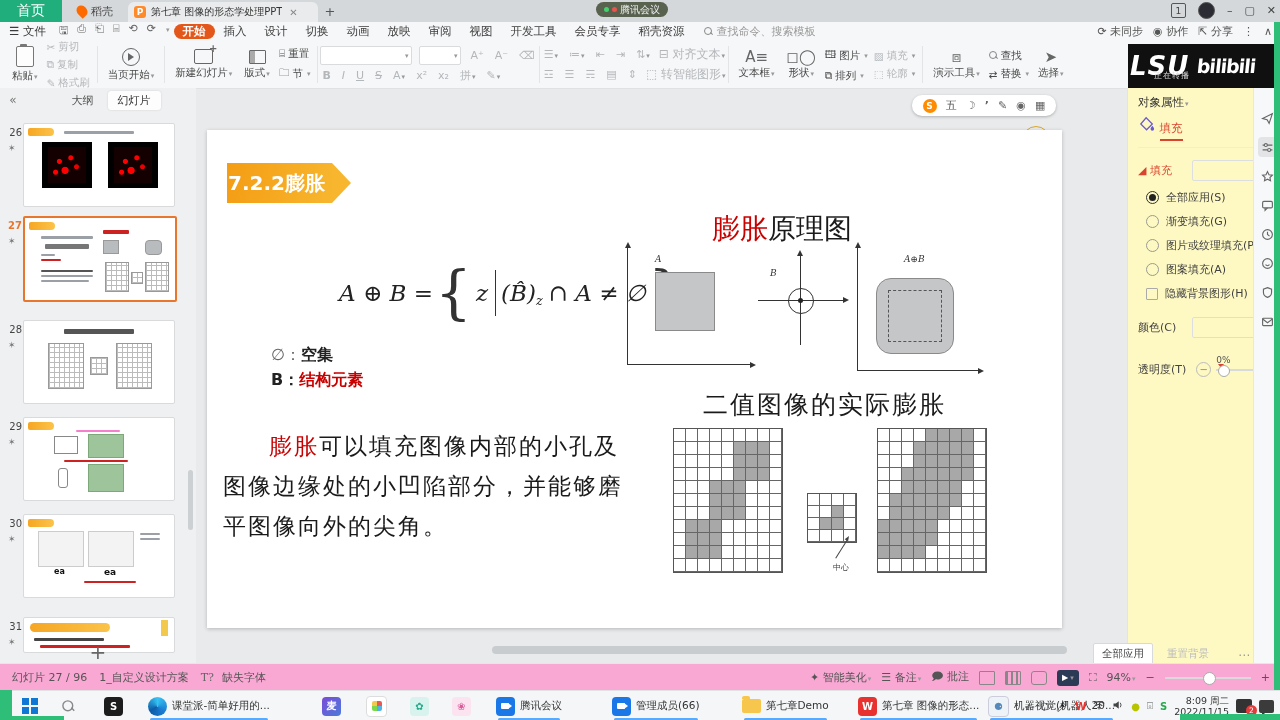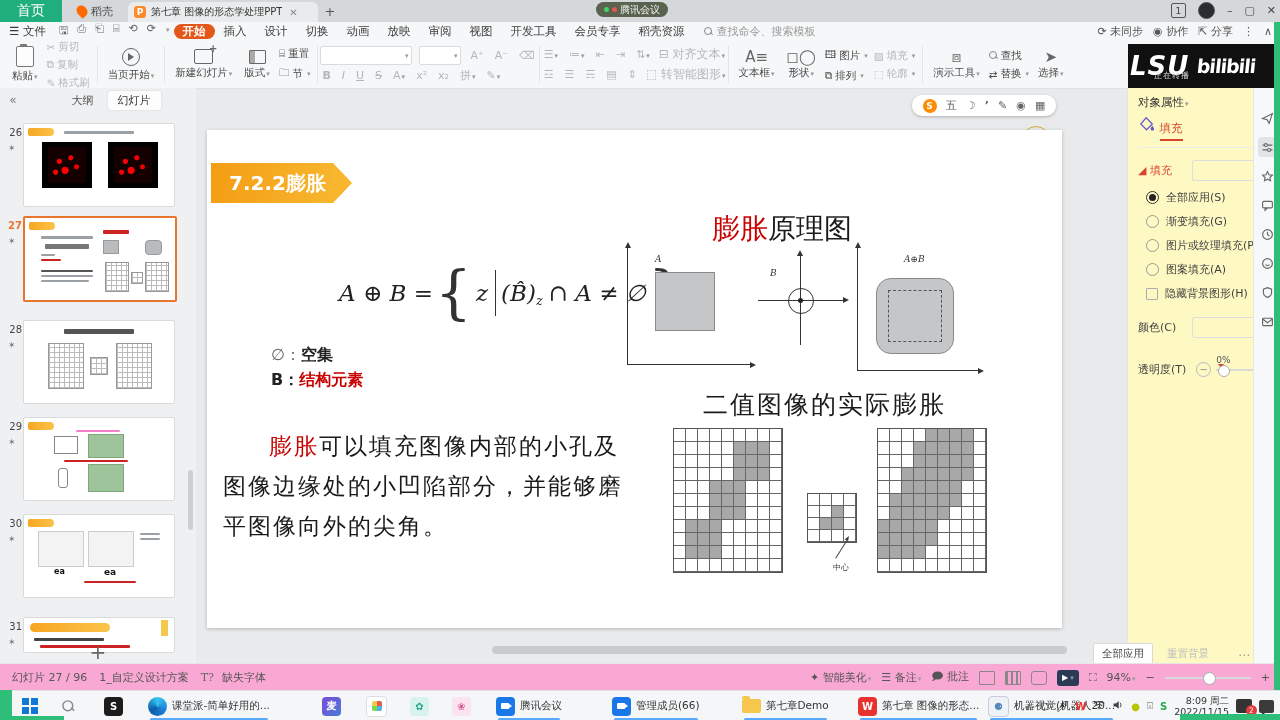--- a/index.html
+++ b/index.html
@@ -100,21 +100,21 @@
      radial-gradient(circle at 60% 30%, #d00 0 2px, transparent 3px),
      radial-gradient(circle at 45% 65%, #f22 0 3px, transparent 4px),
      radial-gradient(circle at 75% 55%, #c00 0 2px, transparent 3px),
      radial-gradient(circle at 20% 70%, #e00 0 2px, transparent 3px),#300;
      filter:contrast(1.4);}
   .sb-scroll{position:absolute;left:188px;top:382px;width:5px;height:60px;background:#cdd0d2;border-radius:3px;}
   .sb-add{position:absolute;left:0;width:196px;top:552px;text-align:center;font-size:20px;color:#666;}
 
   
   .slide{left:207px;top:130px;width:855px;height:498px;background:#fff;box-shadow:0 1px 4px rgba(0,0,0,.22);}
-  .banner{position:absolute;left:4px;top:33px;width:104px;height:40px;background:linear-gradient(100deg,#f49d14,#f7b62e);color:#fff;font-weight:bold;font-size:20px;display:flex;align-items:center;padding-left:18px;}
+  .banner{position:absolute;left:20px;top:33px;width:104px;height:40px;background:linear-gradient(100deg,#f49d14,#f7b62e);color:#fff;font-weight:bold;font-size:20px;display:flex;align-items:center;padding-left:1px;}
   .banner::after{content:"";position:absolute;right:-19px;top:0;border-left:19px solid #f7b62e;border-top:20px solid transparent;border-bottom:20px solid transparent;}
   .intro{position:absolute;left:80px;top:95px;font-size:21px;color:#3b3b3b;font-weight:500;letter-spacing:.5px;}
   .formula{position:absolute;left:132px;top:140px;display:flex;align-items:center;font-family:"DejaVu Serif","Liberation Serif",serif;font-style:italic;font-size:23px;color:#222;}
   .brace{font-size:58px;font-weight:200;font-style:normal;line-height:0;padding:0 2px;color:#333;}
   .fbar{width:1px;height:46px;background:#333;margin:0 5px;}
   .fsub{font-size:13px;margin-top:14px;}
   .defs{position:absolute;left:64px;top:212px;font-size:16px;color:#222;line-height:25px;font-weight:bold;}
   .defs .sym{color:#666;font-weight:normal;}
   .red{color:#c80000;}
   .para{position:absolute;left:16px;top:296px;width:412px;font-family:"DejaVu Serif","Liberation Serif",serif;font-size:23px;line-height:40px;letter-spacing:2px;color:#1a1a1a;text-indent:2em;}

